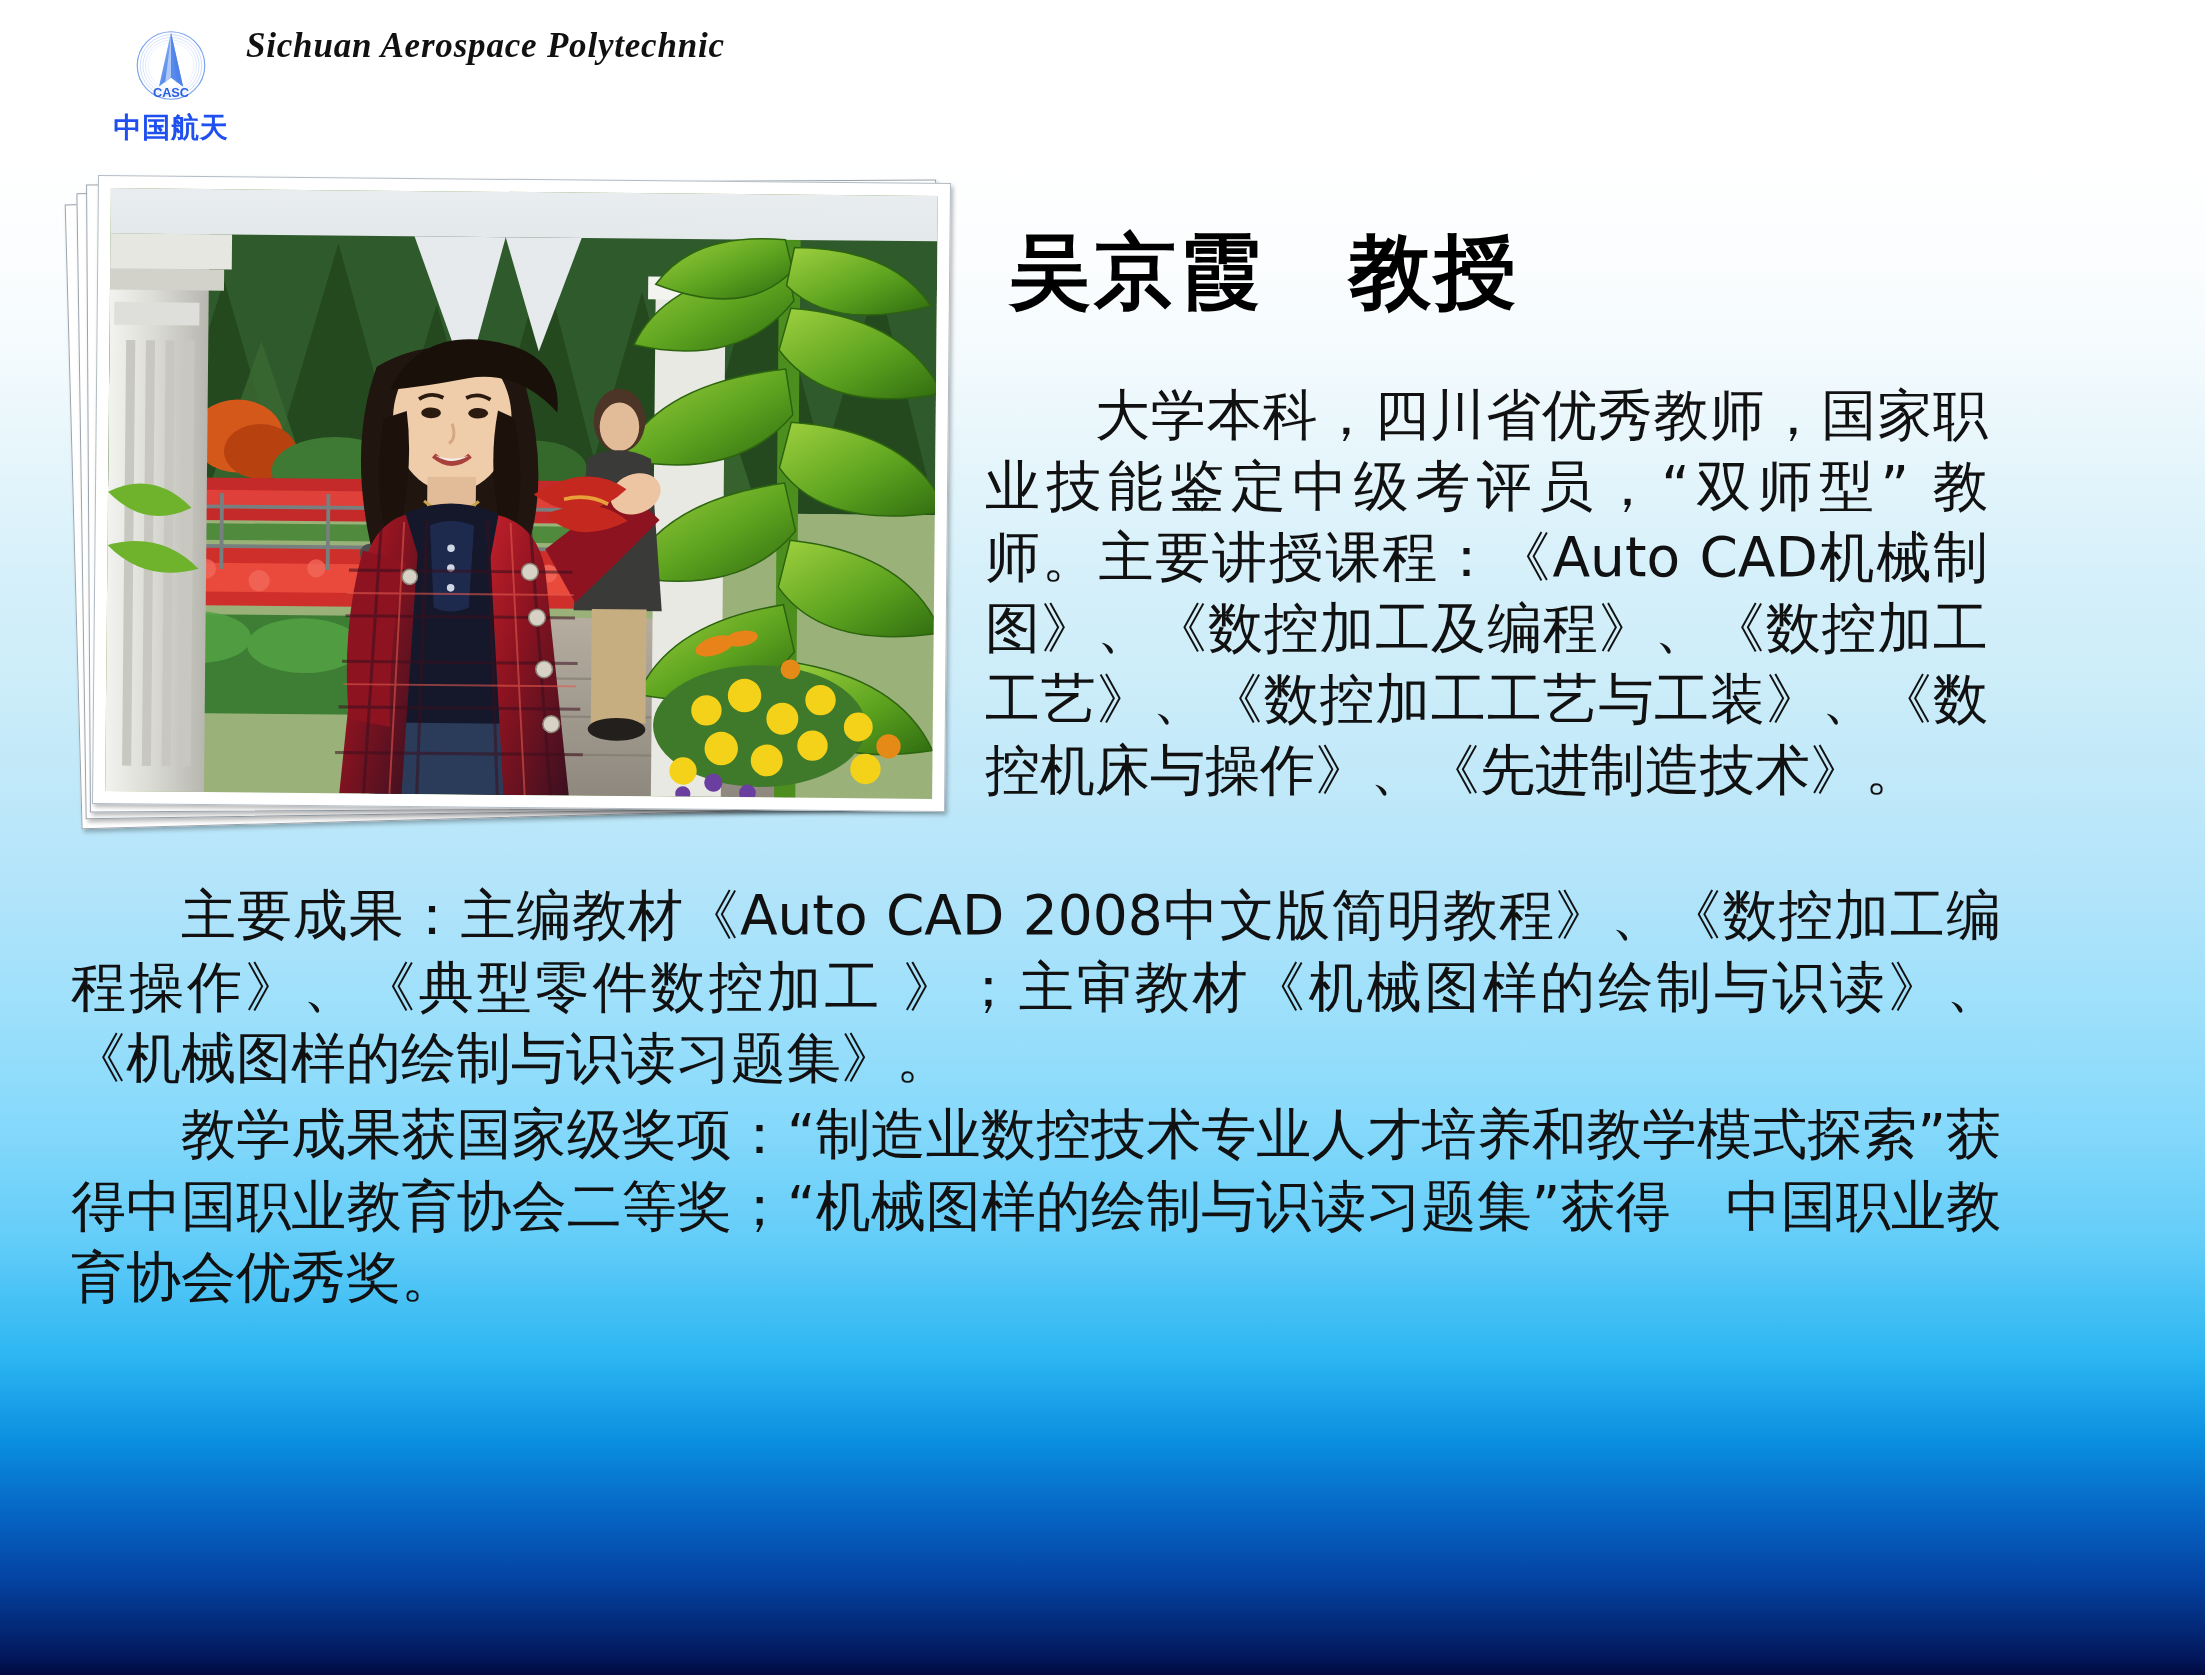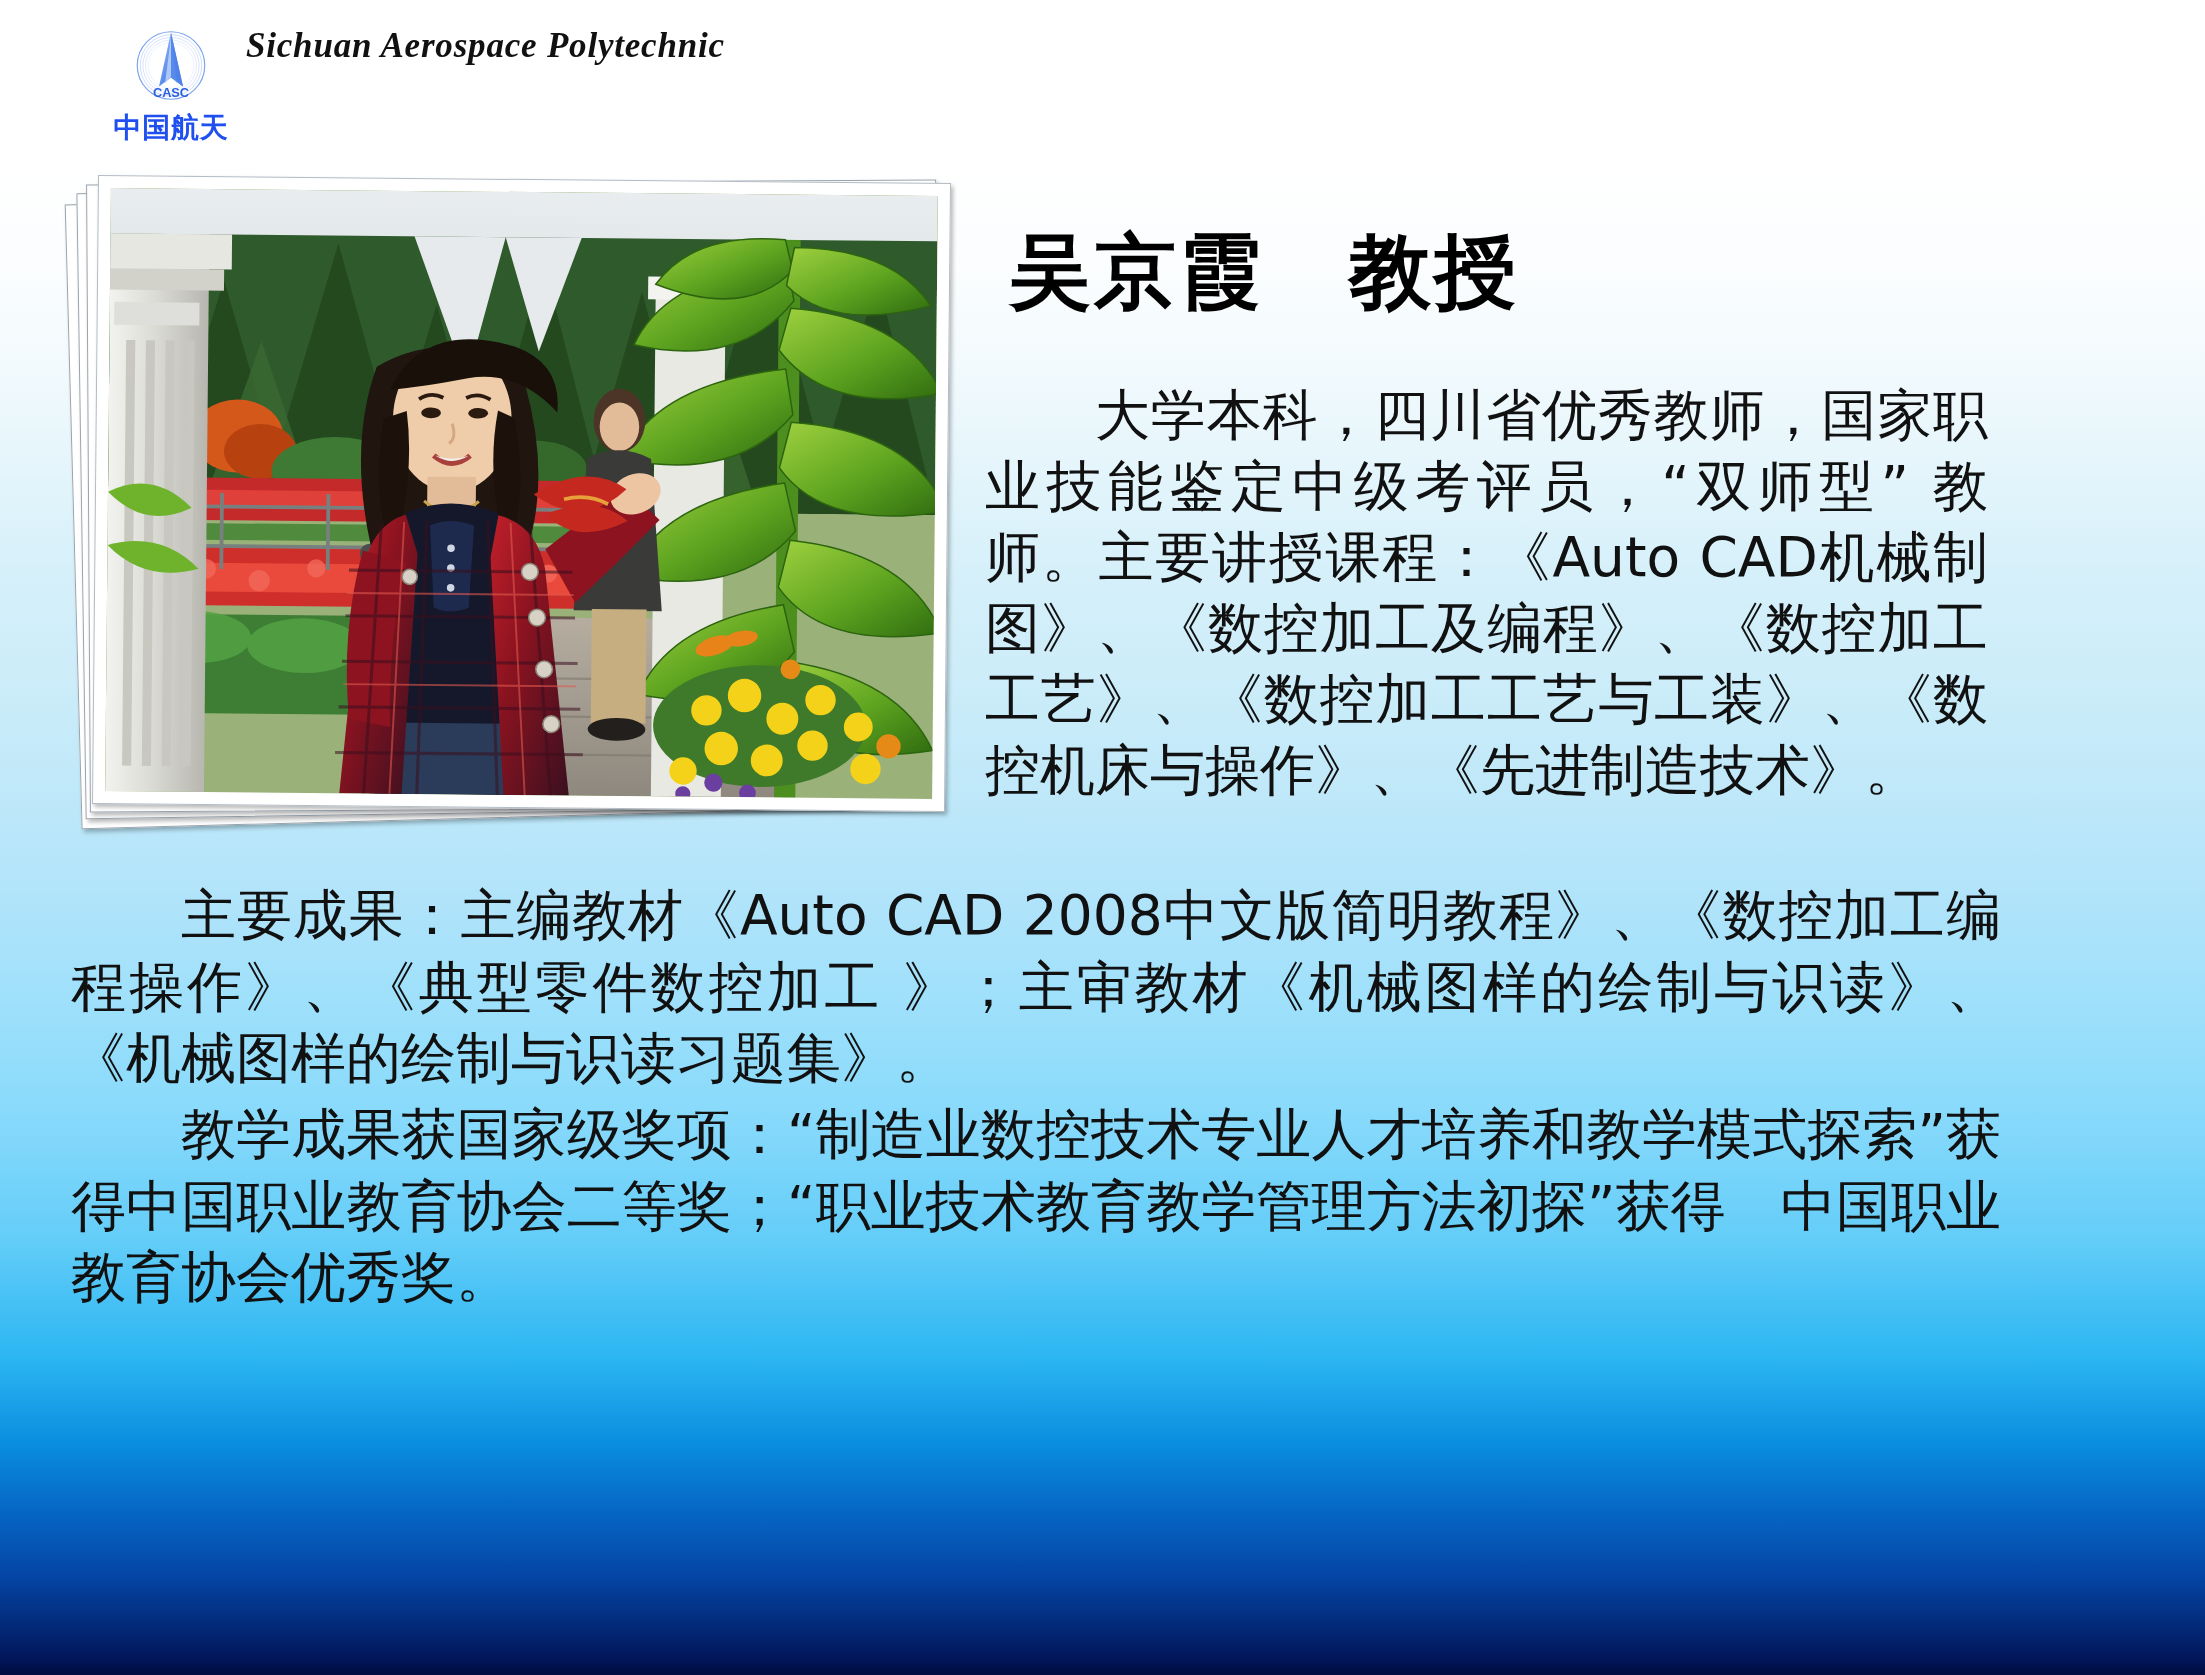--- a/index.html
+++ b/index.html
@@ -500,17 +500,17 @@
       </div>
     </div>
   </div>
 
   <div class="name-title">吴京霞　教授</div>
 
   <div class="bio-para">大学本科，四川省优秀教师，国家职业技能鉴定中级考评员，“双师型” 教师。主要讲授课程：《Auto CAD机械制图》、《数控加工及编程》、《数控加工工艺》、《数控加工工艺与工装》、《数控机床与操作》、《先进制造技术》。</div>
 
   <div class="bottom-block">
     <p>主要成果：主编教材《Auto CAD 2008中文版简明教程》、《数控加工编程操作》、《典型零件数控加工 》；主审教材《机械图样的绘制与识读》、《机械图样的绘制与识读习题集》。</p>
-    <p>教学成果获国家级奖项：“制造业数控技术专业人才培养和教学模式探索”获得中国职业教育协会二等奖；“职业技术教育教学管理方法初探”获得　中国职业教育协会优秀奖。</p>
+    <p>教学成果获国家级奖项：“制造业数控技术专业人才培养和教学模式探索”获得中国职业教育协会二等奖；“机械图样的绘制与识读习题集”获得　中国职业教育协会优秀奖。</p>
   </div>
 
 </div>
 
 
 </body></html>

